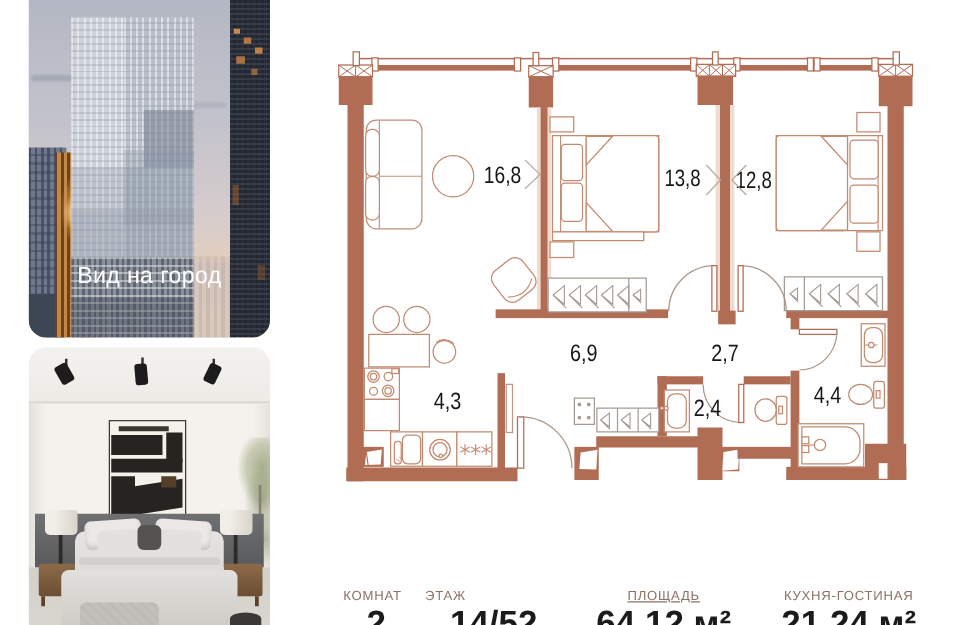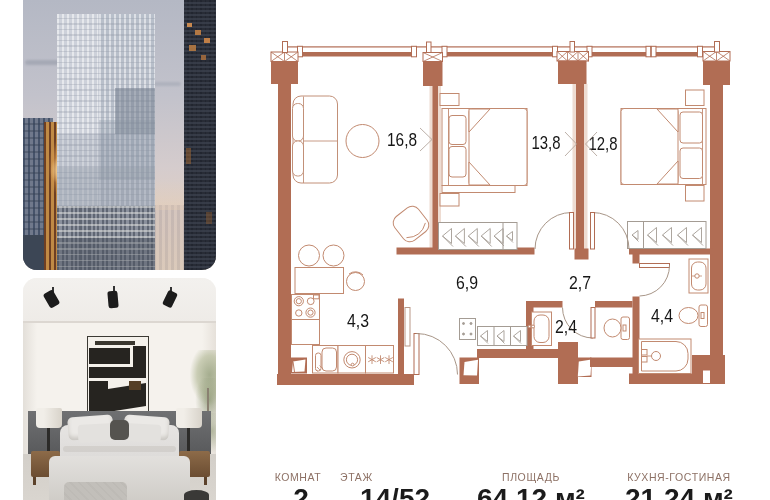--- a/index.html
+++ b/index.html
@@ -50,20 +50,21 @@
 
   <div class="abs" style="left:164px;top:23px;width:5px;height:4px;background:#c98a50;"></div>
   <div class="abs" style="left:172px;top:30px;width:6px;height:5px;background:#b27844;"></div>
   <div class="abs" style="left:181px;top:38px;width:6px;height:5px;background:#c07f47;"></div>
   <div class="abs" style="left:166px;top:45px;width:7px;height:6px;background:#b57a43;opacity:.9;"></div>
   <div class="abs" style="left:178px;top:55px;width:5px;height:5px;background:#a86f3e;opacity:.85;"></div>
 
   <div class="abs" style="left:163px;top:148px;width:5px;height:16px;background:#a2662f;opacity:.5;"></div>
   <div class="abs" style="left:183px;top:212px;width:6px;height:12px;background:#8d5c2e;opacity:.45;"></div>
 
+  <div class="abs" style="left:0;top:209px;width:193px;text-align:center;color:#fff;font-size:18.5px;letter-spacing:.3px;">Вид на город</div>
 </div>
 
 <div class="abs" style="left:23px;top:278px;width:193px;height:222px;border-radius:14px 14px 0 0;overflow:hidden;background:#f4f2ee;">
 
   <div class="abs" style="left:0;top:0;width:193px;height:45px;background:linear-gradient(180deg,#f3f1ee,#eeebe7);"></div>
   <div class="abs" style="left:0;top:43px;width:193px;height:2px;background:#dcd7d1;"></div>
 
   <div class="abs" style="left:0;top:45px;width:193px;height:132px;background:#f5f2ed;"></div>
 
   <div class="abs" style="left:0;top:45px;width:14px;height:140px;background:linear-gradient(90deg,#e3dfd9,#0000);"></div>
@@ -460,17 +461,17 @@
     </g>
   </g>
 </svg>
 
 <div class="abs" style="left:248px;top:471px;width:100px;text-align:center;font-size:10.5px;letter-spacing:.6px;color:#8d7165;">КОМНАТ</div>
 <div class="abs" style="left:251px;top:483px;width:100px;text-align:center;font-size:28px;font-weight:bold;color:#1b1b1b;">2</div>
 
 <div class="abs" style="left:340px;top:471px;width:100px;font-size:10.5px;letter-spacing:.6px;color:#8d7165;">ЭТАЖ</div>
 <div class="abs" style="left:340px;top:483px;width:110px;text-align:center;font-size:28px;font-weight:bold;color:#1b1b1b;">14/52</div>
 
-<div class="abs" style="left:481px;top:471px;width:100px;text-align:center;font-size:10.5px;letter-spacing:.6px;color:#8d7165;">ПЛОЩАДЬ</div>
+<div class="abs" style="left:481px;top:471px;width:100px;text-align:center;font-size:10.5px;letter-spacing:.6px;color:#8d7165;text-decoration:underline;">ПЛОЩАДЬ</div>
 <div class="abs" style="left:476px;top:483px;width:110px;text-align:center;font-size:28px;font-weight:bold;color:#1b1b1b;white-space:nowrap;">64.12 м²</div>
 
 <div class="abs" style="left:599px;top:471px;width:160px;text-align:center;font-size:10.5px;letter-spacing:.6px;color:#8d7165;white-space:nowrap;">КУХНЯ-ГОСТИНАЯ</div>
 <div class="abs" style="left:599px;top:483px;width:160px;text-align:center;font-size:28px;font-weight:bold;color:#1b1b1b;white-space:nowrap;">21.24 м²</div>
 
 </body></html>

